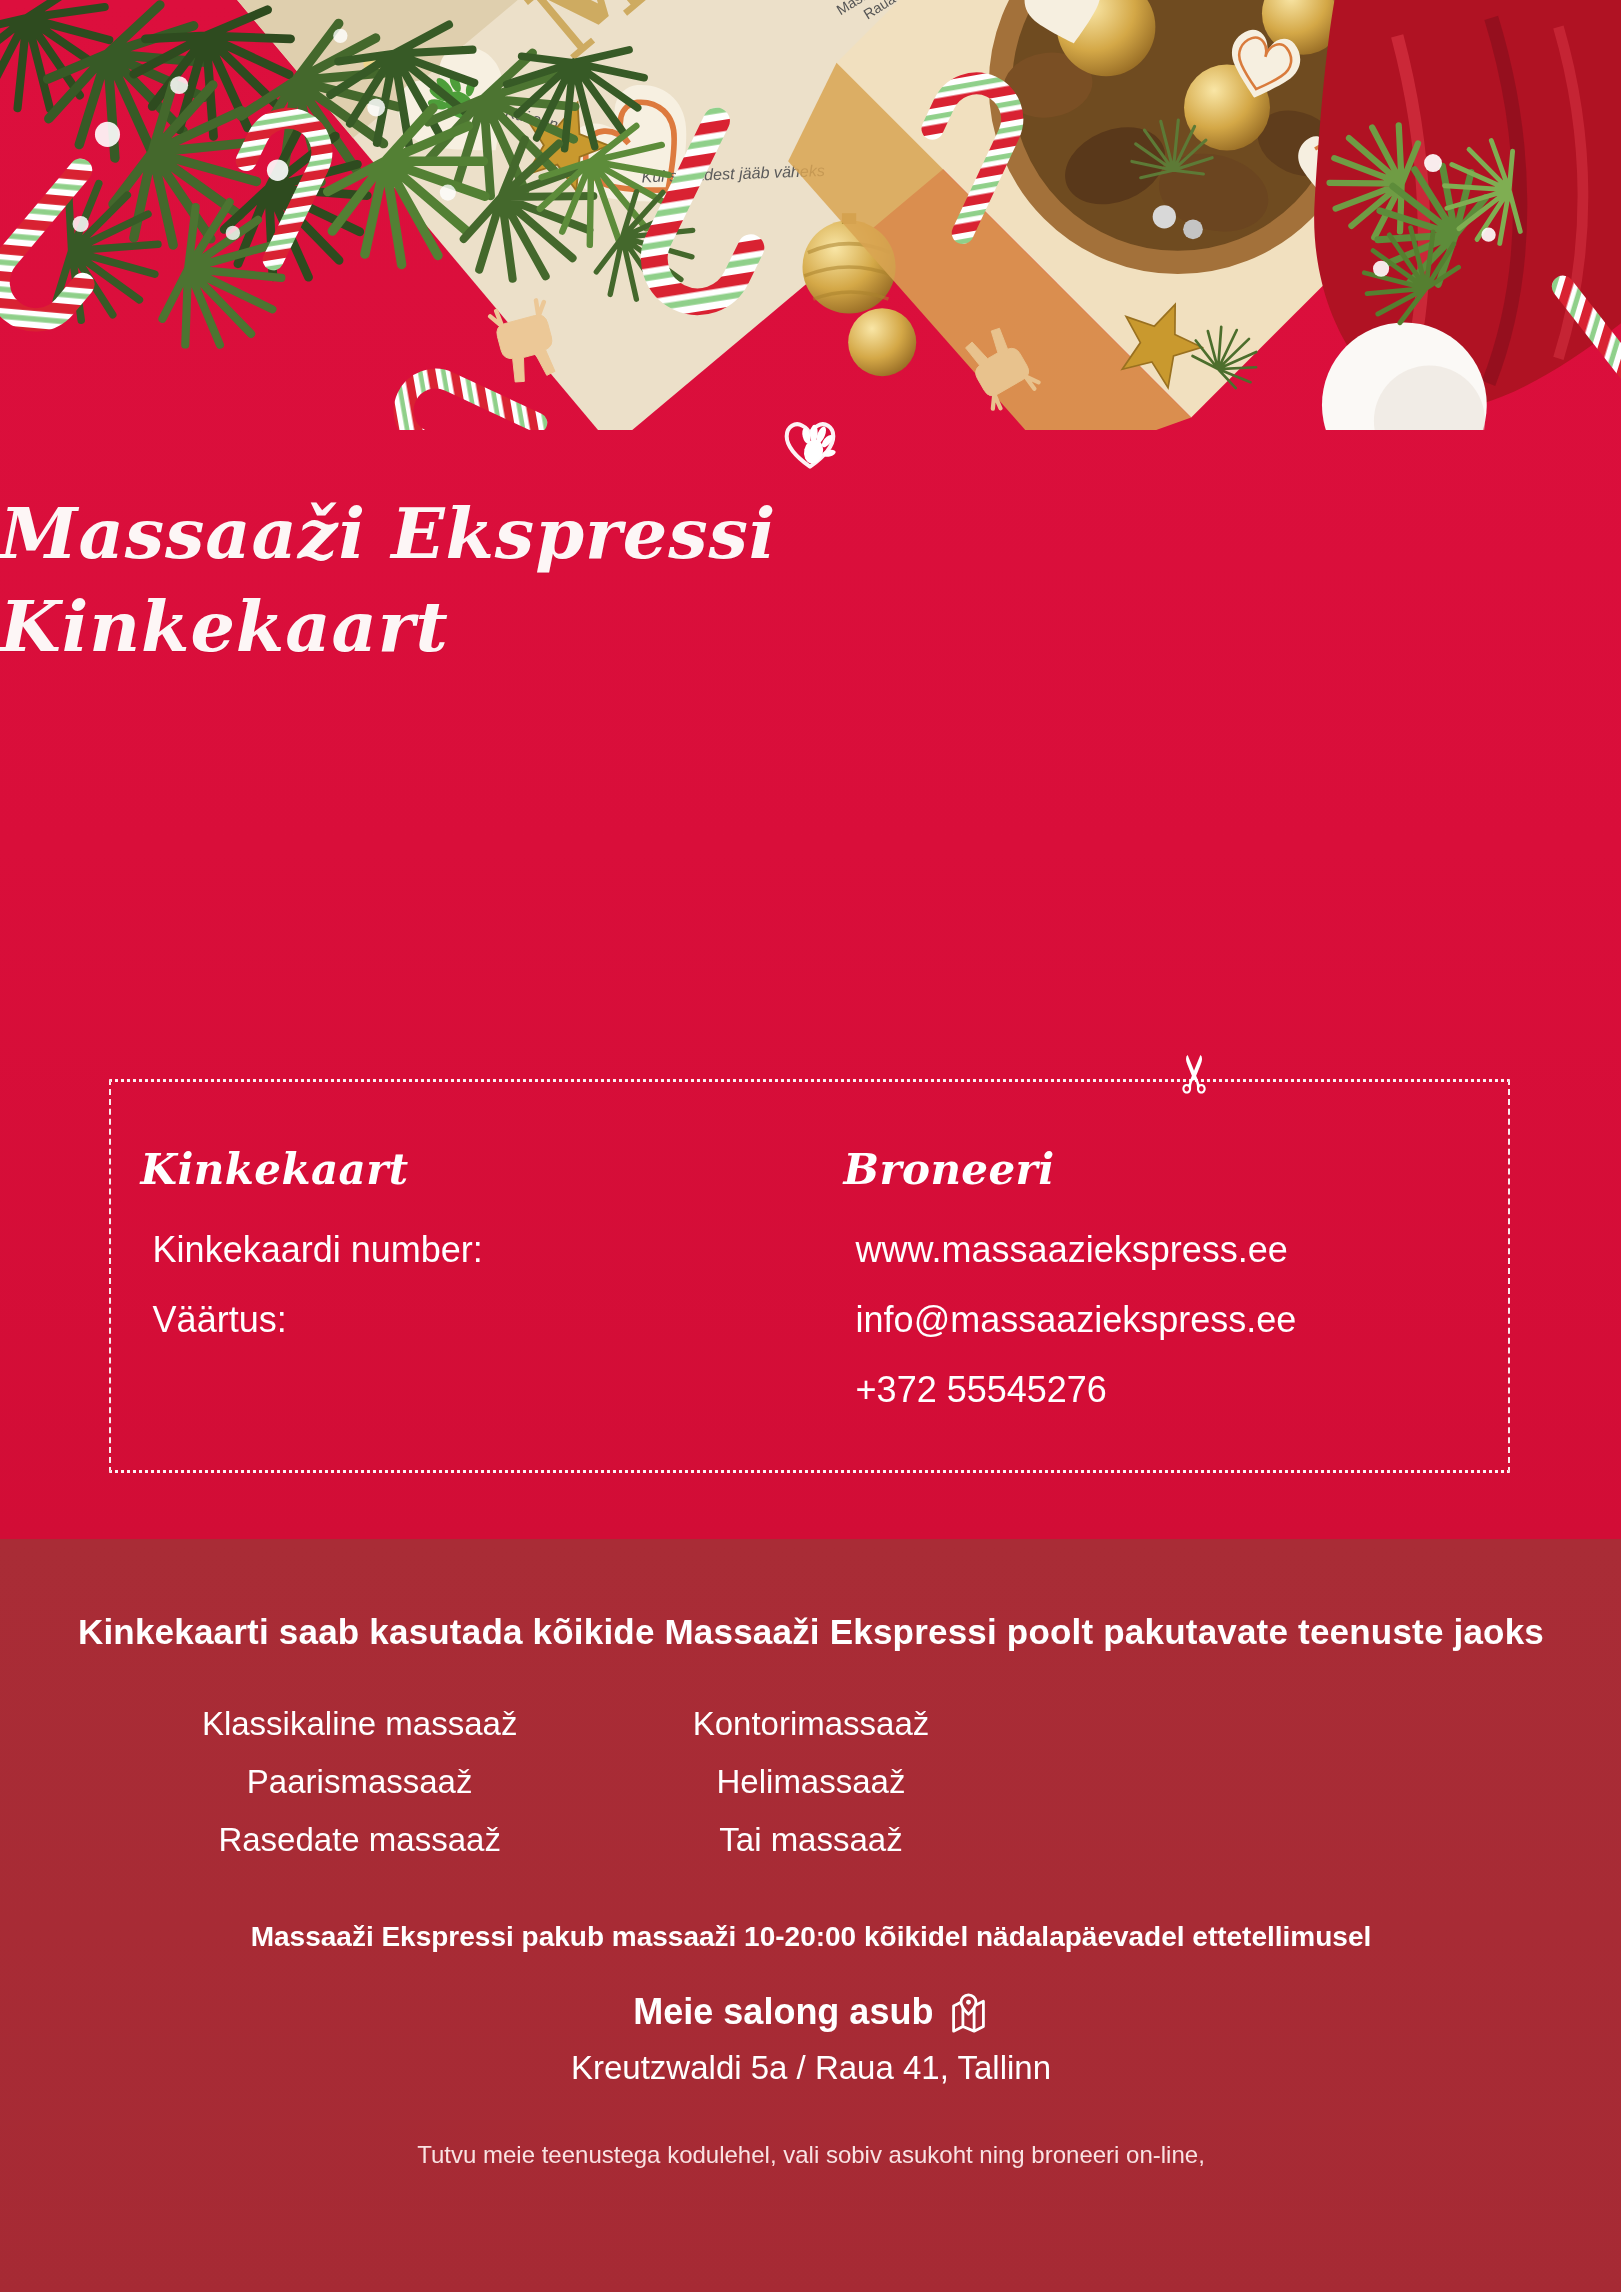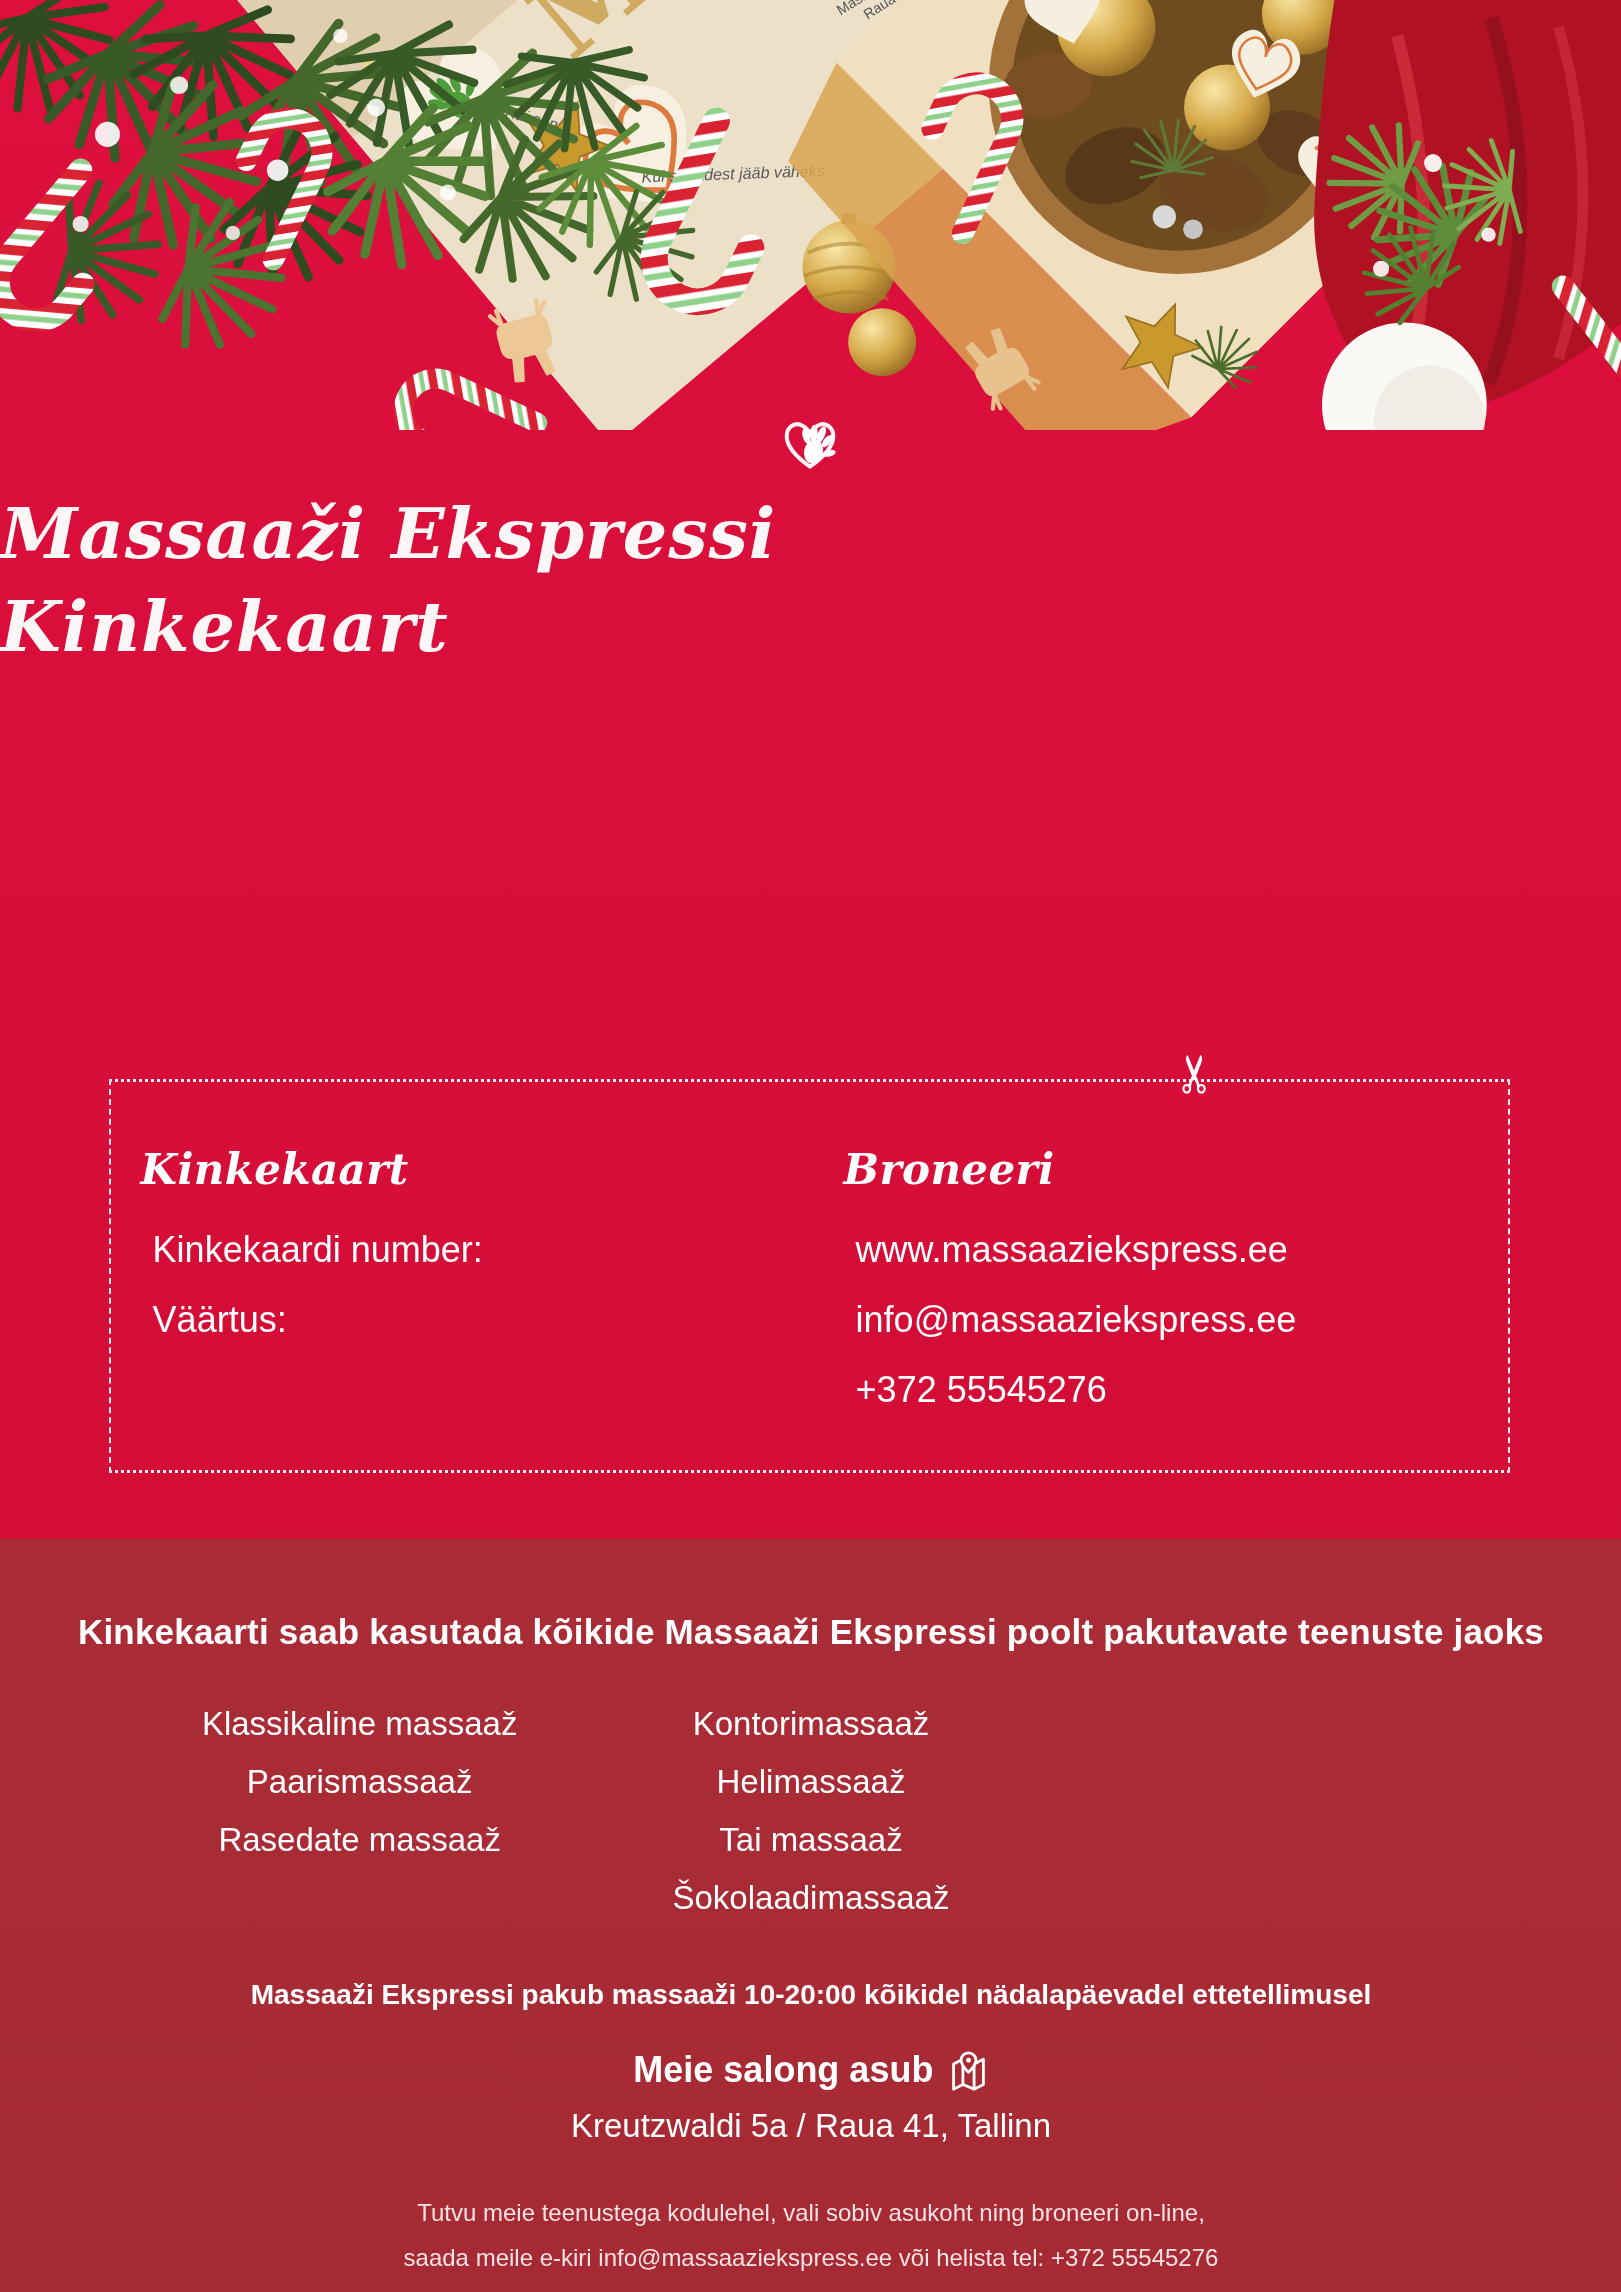--- a/index.html
+++ b/index.html
@@ -273,35 +273,33 @@
     <div class="services">
       <div>
         <div>Klassikaline massaaž</div>
         <div>Paarismassaaž</div>
         <div>Rasedate massaaž</div>
       </div>
       <div>
         <div>Kontorimassaaž</div>
         <div>Helimassaaž</div>
         <div>Tai massaaž</div>
-        <div>Šokolaadimassaaž</div>
       </div>
     </div>
 
     <p class="schedule">Massaaži Ekspressi pakub massaaži 10-20:00 kõikidel nädalapäevadel ettetellimusel</p>
 
     <div class="salon">
       <span>Meie salong asub</span>
       <svg width="41" height="41" viewBox="0 0 44 44">
         <path d="M6 15 L16 10 L28 15 L38 10 L38 37 L28 42 L16 37 L6 42 Z M16 10 L16 37 M28 15 L28 42" fill="none" stroke="#fff" stroke-width="3" stroke-linejoin="round"></path>
         <path d="M22 3 C17.5 3 14 6.5 14 11 C14 16 22 24 22 24 C22 24 30 16 30 11 C30 6.5 26.5 3 22 3 Z" fill="#a92c36" stroke="#fff" stroke-width="3" stroke-linejoin="round"></path>
         <circle cx="22" cy="11" r="2.6" fill="#fff"></circle>
       </svg>
     </div>
 
     <p class="address">Kreutzwaldi 5a / Raua 41, Tallinn</p>
 
     <p class="foot first">Tutvu meie teenustega kodulehel, vali sobiv asukoht ning broneeri on-line,</p>
-    <p class="foot">saada meile e-kiri info@massaaziekspress.ee või helista tel: +372 55545276</p>
   </div>
 
 </div>
 
 
 </body></html>

